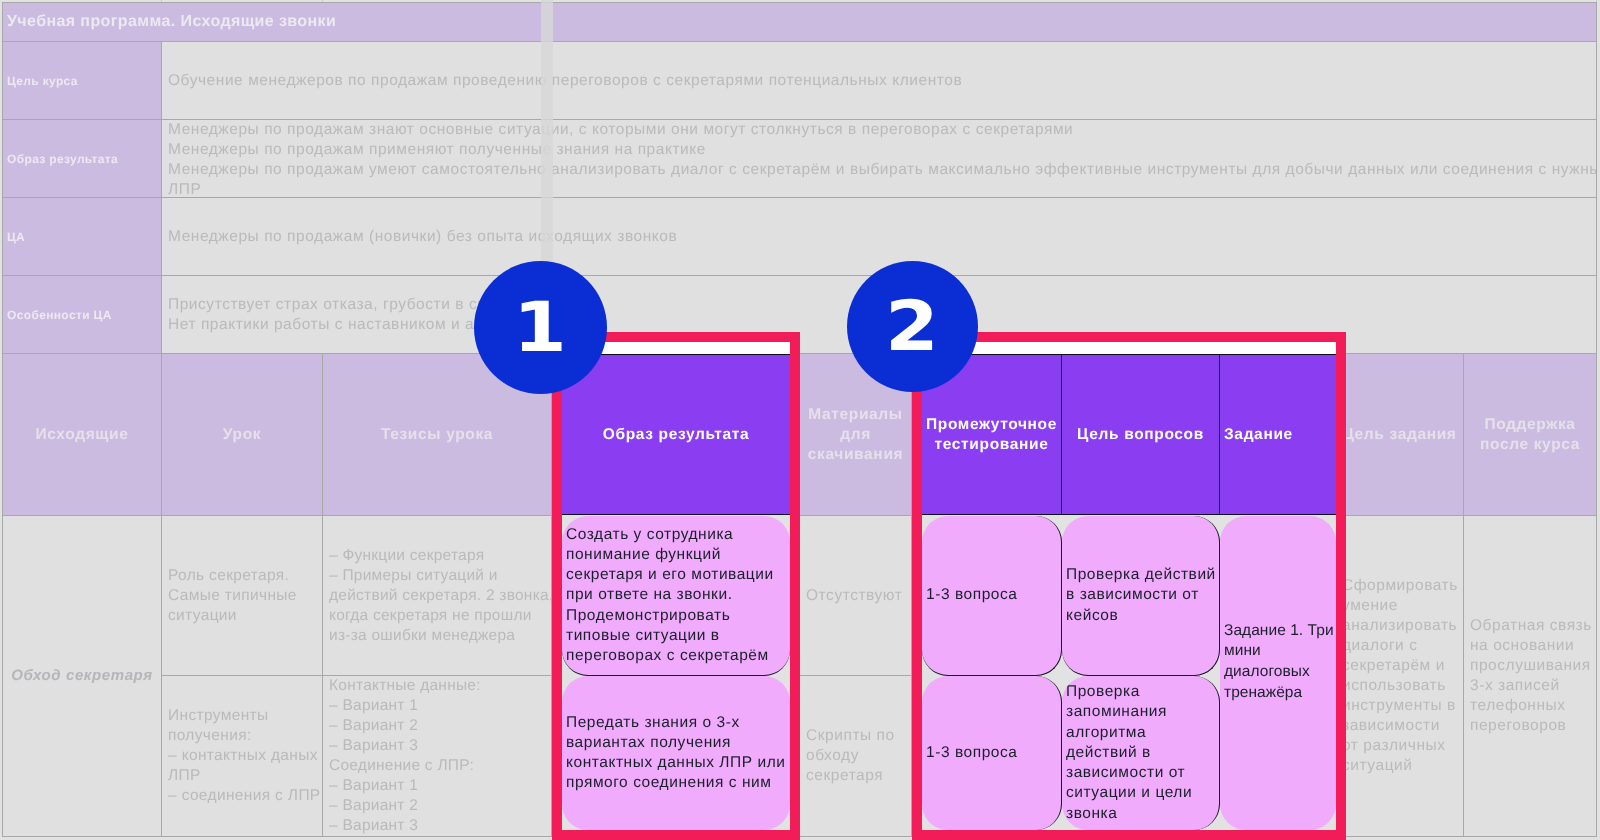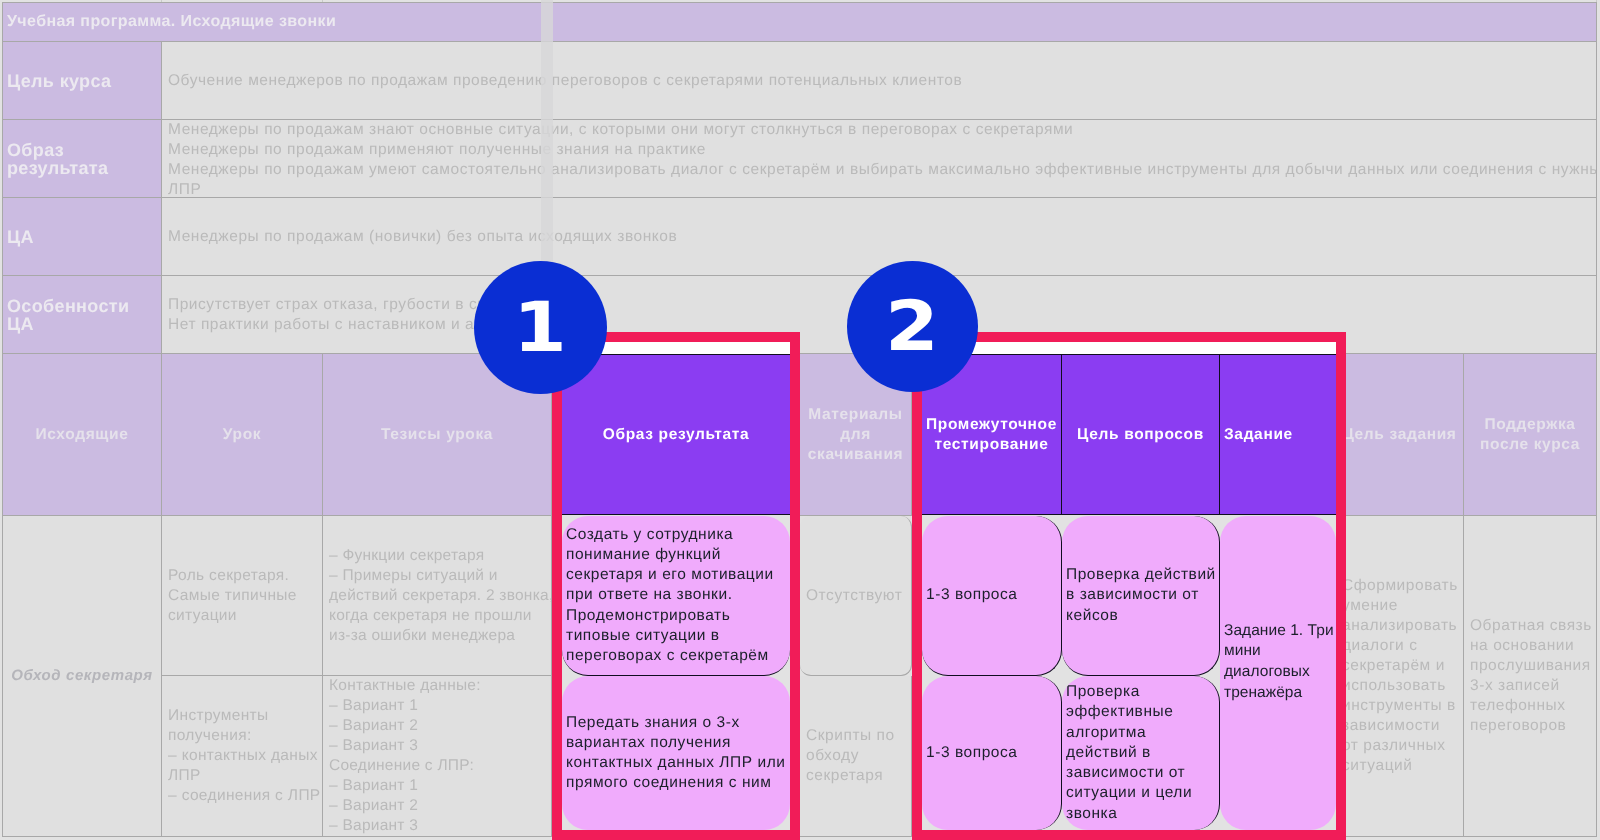--- a/index.html
+++ b/index.html
@@ -6,21 +6,21 @@
   body{width:1600px;height:840px;overflow:hidden;background:#e2e2e2;
        font-family:"Liberation Sans",sans-serif;
        -webkit-font-smoothing:antialiased;text-rendering:geometricPrecision;}
   .page{position:relative;width:1600px;height:840px;overflow:hidden;background:#e2e2e2;}
 
   .cell{position:absolute;box-sizing:border-box;overflow:hidden;
         border-right:1px solid #a8a8a8;border-bottom:1px solid #a8a8a8;}
   .lav{background:#cbbbe1;}
   .grey{background:#e0e0e0;}
 
-  .lbl{color:#ece9f0;font-weight:bold;font-size:18px;letter-spacing:.35px;line-height:18px;}
+  .lbl{color:#ece9f0;font-weight:bold;font-size:12px;letter-spacing:.35px;line-height:18px;}
   .body{color:#bababa;font-size:15.5px;letter-spacing:.55px;line-height:20px;white-space:pre-line;}
   .hlbl{color:#e5e1eb;font-weight:bold;font-size:15.5px;letter-spacing:.65px;line-height:20px;text-align:center;}
 
   .pl{padding-left:4px;}
   .pl2{padding-left:6px;}
   .mid{display:flex;align-items:center;}
   .midc{display:flex;align-items:center;justify-content:center;}
   .top{display:flex;align-items:flex-start;}
 
   
@@ -126,21 +126,21 @@
 
   <div class="cell grey mid pl2" style="left:162px;top:516px;width:161px;height:160px;">
     <span class="body" style="display:block;width:155px;flex:0 0 155px;letter-spacing:.35px;">Роль секретаря. Самые типичные ситуации</span>
     </div>
   <div class="cell grey mid pl2" style="left:323px;top:516px;width:229px;height:160px;">
     <span class="body" style="display:block;width:227px;flex:0 0 227px;letter-spacing:.25px;">– Функции секретаря
 – Примеры ситуаций и действий секретаря. 2 звонка, когда секретаря не прошли из-за ошибки менеджера</span>
     </div>
   <div class="cell hl-body mid nbr" style="left:562px;top:516px;width:228px;height:160px;padding-left:4px;">
     <span>Создать у сотрудника понимание функций секретаря и его мотивации при ответе на звонки. Продемонстрировать типовые ситуации в переговорах с секретарём</span></div>
-  <div class="cell grey mid pl2" style="left:800px;top:516px;width:112px;height:160px;border-radius:11px;">
+  <div class="cell grey mid pl2" style="left:800px;top:516px;width:112px;height:160px;">
     <span class="body" style="display:block;width:108px;flex:0 0 108px;">Отсутствуют</span>
     </div>
   <div class="cell hl-body mid" style="left:922px;top:516px;width:140px;height:160px;padding-left:4px;">
     <span>1-3 вопроса</span></div>
   <div class="cell hl-body mid" style="left:1062px;top:516px;width:158px;height:160px;padding-left:4px;">
     <span style="display:block;width:156px;flex:0 0 156px;">Проверка действий в зависимости от кейсов</span></div>
 
   <div class="cell hl-body mid nbr" style="left:1220px;top:516px;width:116px;height:314px;padding-left:4px;border-bottom:none;">
     <span style="display:block;width:112px;flex:0 0 112px;letter-spacing:.05px;position:relative;top:-11px;line-height:20.6px;">Задание 1. Три мини диалоговых тренажёра</span></div>
   <div class="cell grey mid pl2" style="left:1336px;top:516px;width:128px;height:321px;">
@@ -166,21 +166,21 @@
 – Вариант 3</span>
     </div>
   <div class="cell hl-body mid nbr" style="left:562px;top:676px;width:228px;height:154px;padding-left:4px;border-bottom:none;">
     <span>Передать знания о 3-х вариантах получения контактных данных ЛПР или прямого соединения с ним</span></div>
   <div class="cell grey mid pl2" style="left:800px;top:676px;width:112px;height:161px;">
     <span class="body" style="display:block;width:108px;flex:0 0 108px;">Скрипты по обходу секретаря</span>
     </div>
   <div class="cell hl-body mid" style="left:922px;top:676px;width:140px;height:154px;padding-left:4px;border-bottom:none;">
     <span>1-3 вопроса</span></div>
   <div class="cell hl-body mid" style="left:1062px;top:676px;width:158px;height:154px;padding-left:4px;border-bottom:none;">
-    <span style="display:block;width:156px;flex:0 0 156px;">Проверка эффективные алгоритма действий в зависимости от ситуации и цели звонка</span></div>
+    <span style="display:block;width:156px;flex:0 0 156px;">Проверка запоминания алгоритма действий в зависимости от ситуации и цели звонка</span></div>
 
   <div class="vsplit" style="left:541px;top:0;width:12px;height:354px;"></div>
 
   <div class="hlfill" style="left:562px;top:342px;width:228px;height:13px;"></div>
   <div class="hlfill" style="left:922px;top:342px;width:414px;height:13px;"></div>
   <div class="hlline" style="left:562px;top:353.5px;width:228px;"></div>
   <div class="hlline" style="left:922px;top:353.5px;width:414px;"></div>
   <div class="redbox" style="left:552px;top:332px;width:248px;height:508px;"></div>
   <div class="redbox" style="left:912px;top:332px;width:434px;height:508px;"></div>
 

